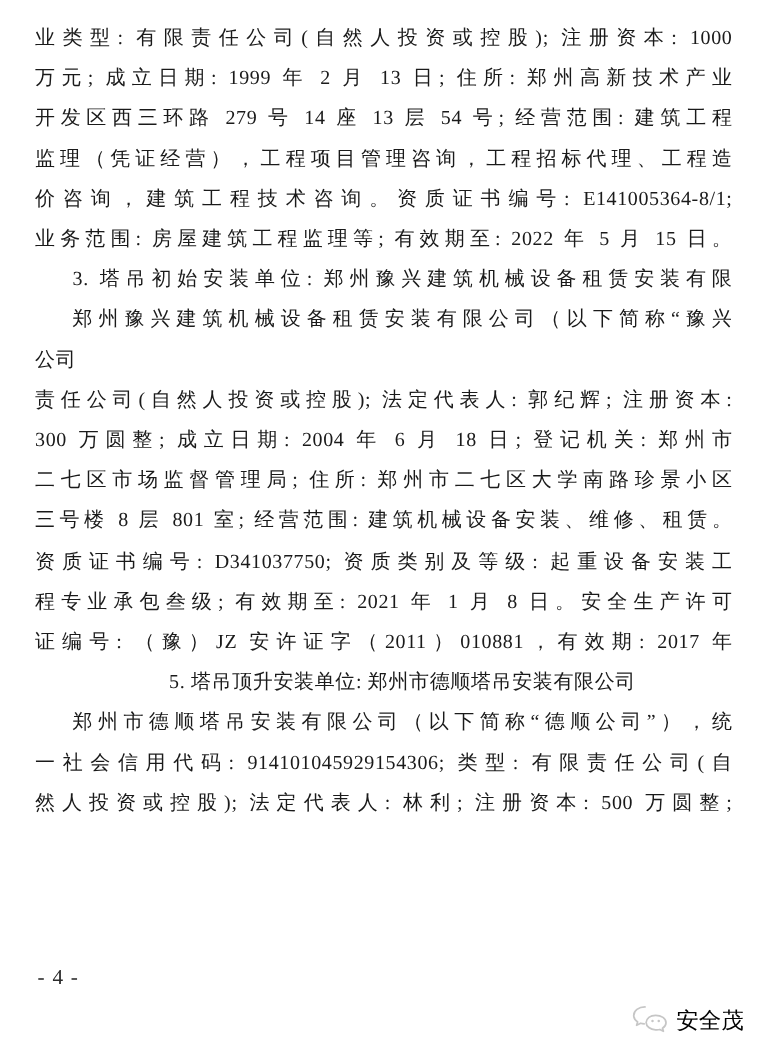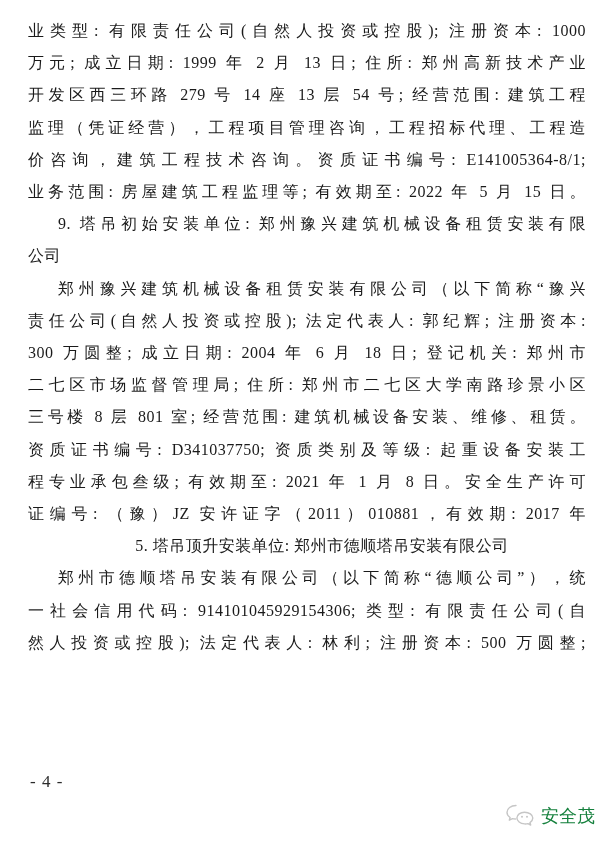--- a/index.html
+++ b/index.html
@@ -34,40 +34,40 @@
     font-size:17px;
     letter-spacing:1px;
     color:#2b2b2b;
   }
   .watermark {
     position:absolute;
     right:16px; top:804px;
     display:flex;
     align-items:flex-end;
     gap:6px;
-    color:#15803d;
+    color:#000000;
     font-size:18px;
     font-family:"Liberation Sans","DejaVu Sans",sans-serif;
   }
   .watermark svg { display:block; }
 </style>
 </head>
 <body>
 
 <div class="page">
   <div class="text-block">
     <div class="line just">业类型: 有限责任公司(自然人投资或控股); 注册资本: 1000</div>
     <div class="line just">万元; 成立日期: 1999 年 2 月 13 日; 住所: 郑州高新技术产业</div>
     <div class="line just">开发区西三环路 279 号 14 座 13 层 54 号; 经营范围: 建筑工程</div>
     <div class="line just">监理（凭证经营），工程项目管理咨询，工程招标代理、工程造</div>
     <div class="line just">价咨询，建筑工程技术咨询。资质证书编号: E141005364-8/1;</div>
     <div class="line just">业务范围: 房屋建筑工程监理等; 有效期至: 2022 年 5 月 15 日。</div>
-    <div class="line just indent">9. 塔吊初始安装单位: 郑州豫兴建筑机械设备租赁安装有限</div>
+    <div class="line just indent">3. 塔吊初始安装单位: 郑州豫兴建筑机械设备租赁安装有限</div>
+    <div class="line just indent">郑州豫兴建筑机械设备租赁安装有限公司（以下简称“豫兴</div>
     <div class="line">公司</div>
-    <div class="line just indent">郑州豫兴建筑机械设备租赁安装有限公司（以下简称“豫兴</div>
     <div class="line just">责任公司(自然人投资或控股); 法定代表人: 郭纪辉; 注册资本:</div>
     <div class="line just">300 万圆整; 成立日期: 2004 年 6 月 18 日; 登记机关: 郑州市</div>
     <div class="line just">二七区市场监督管理局; 住所: 郑州市二七区大学南路珍景小区</div>
     <div class="line just">三号楼 8 层 801 室; 经营范围: 建筑机械设备安装、维修、租赁。</div>
     <div class="line just">资质证书编号: D341037750; 资质类别及等级: 起重设备安装工</div>
     <div class="line just">程专业承包叁级; 有效期至: 2021 年 1 月 8 日。安全生产许可</div>
     <div class="line just">证编号: （豫）JZ 安许证字（2011）010881，有效期: 2017 年</div>
     <div class="line indent">5. 塔吊顶升安装单位: 郑州市德顺塔吊安装有限公司</div>
     <div class="line just indent">郑州市德顺塔吊安装有限公司（以下简称“德顺公司”），统</div>
     <div class="line just">一社会信用代码: 914101045929154306; 类型: 有限责任公司(自</div>

